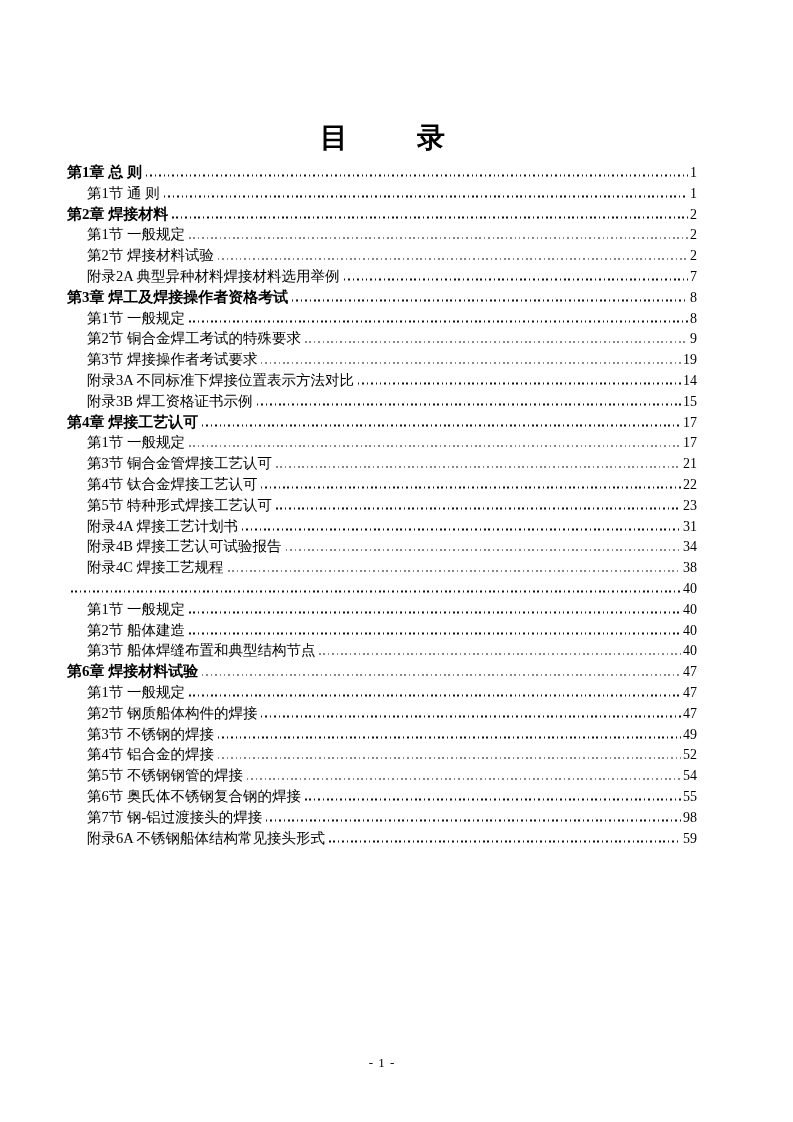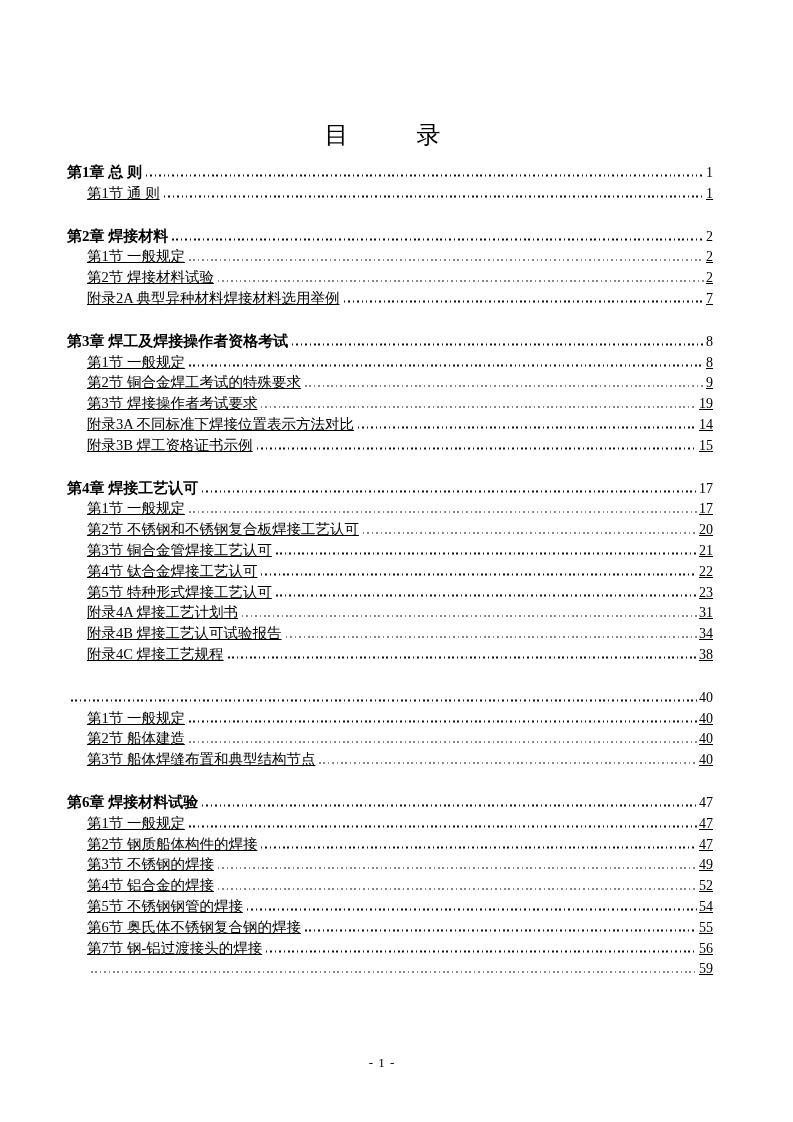--- a/index.html
+++ b/index.html
@@ -16,50 +16,48 @@
     font-family: "Liberation Serif", "DejaVu Serif", serif;
     overflow: hidden;
   }
   .toc-title {
     position: absolute;
     top: 120px;
     left: 67px;
     right: 95px;
     margin: 0;
     text-align: center;
-    font-size: 24px;
-    font-weight: normal;
+    font-size: 28px;
+    font-weight: bold;
     word-spacing: 62px;  
     line-height: 1.3;
   }
   .toc {
     position: absolute;
     top: 163px;
     left: 67px;
-    right: 80px;
+    right: 96px;
   }
   .toc-row {
     display: flex;
     align-items: baseline;
     height: 20.8px;
     font-size: 14.5px;
     line-height: 19px;
     white-space: nowrap;
   }
   .toc-row.chapter {
     font-weight: bold;
     font-size: 15px;
   }
   .toc-row.chapter:not(:first-child) {
-    margin-top: 22px;
   }
   .toc-row.section {
     padding-left: 20px;
     font-weight: normal;
-    text-decoration: underline;
   }
   .toc-label {
     flex: 0 0 auto;
   }
   .leader {
     flex: 1 1 auto;
     min-width: 18px;
     height: 1.6px;
     margin: 0 2px 0 4px;
     align-self: baseline;
@@ -156,25 +154,20 @@
     <span class="toc-label">第4章 焊接工艺认可</span>
     <span class="leader"></span>
     <span class="toc-page">17</span>
   </div>
       <div class="toc-row section">
     <span class="toc-label">第1节 一般规定</span>
     <span class="leader"></span>
     <span class="toc-page">17</span>
   </div>
       <div class="toc-row section">
-    <span class="toc-label">第2节 不锈钢和不锈钢复合板焊接工艺认可</span>
-    <span class="leader"></span>
-    <span class="toc-page">20</span>
-  </div>
-      <div class="toc-row section">
     <span class="toc-label">第3节 铜合金管焊接工艺认可</span>
     <span class="leader"></span>
     <span class="toc-page">21</span>
   </div>
       <div class="toc-row section">
     <span class="toc-label">第4节 钛合金焊接工艺认可</span>
     <span class="leader"></span>
     <span class="toc-page">22</span>
   </div>
       <div class="toc-row section">
@@ -247,22 +240,23 @@
     <span class="toc-page">54</span>
   </div>
       <div class="toc-row section">
     <span class="toc-label">第6节 奥氏体不锈钢复合钢的焊接</span>
     <span class="leader"></span>
     <span class="toc-page">55</span>
   </div>
       <div class="toc-row section">
     <span class="toc-label">第7节 钢-铝过渡接头的焊接</span>
     <span class="leader"></span>
-    <span class="toc-page">56</span>
-  </div>
-      <div class="toc-row section">
+    <span class="toc-page">98</span>
+  </div>
+      <div class="toc-row section">
+    <span class="toc-label">附录6A 不锈钢船体结构常见接头形式</span>
     <span class="leader"></span>
     <span class="toc-page">59</span>
   </div>
     </div>
 
   <div class="footer">- 1 -</div>
 </div>
 
 </body></html>

